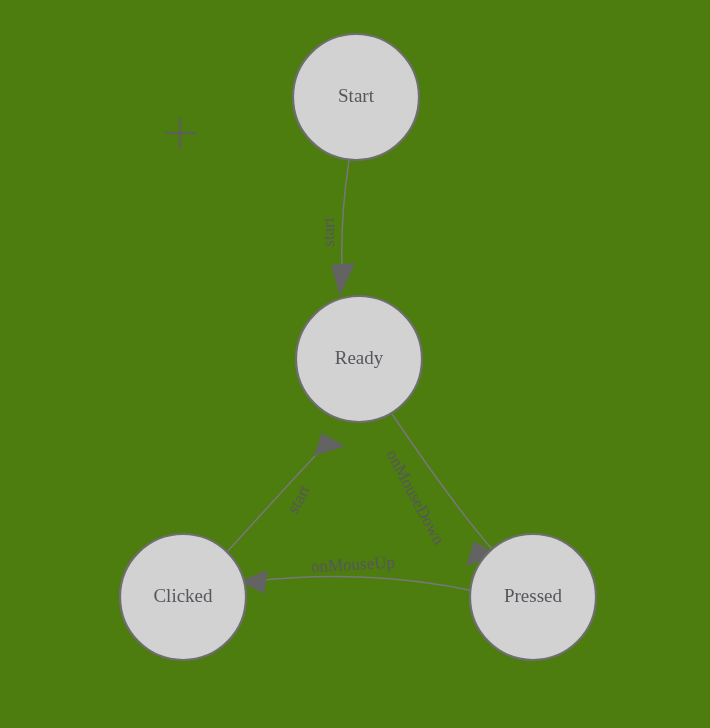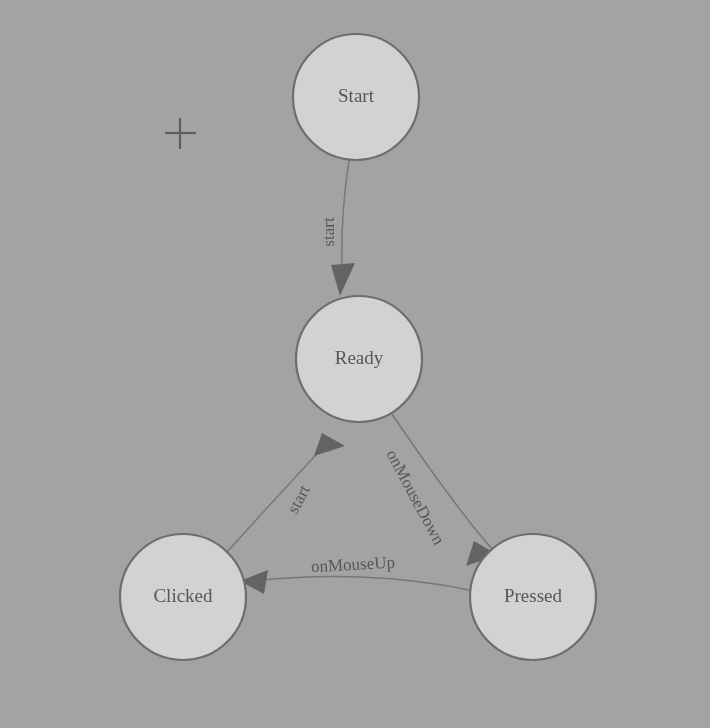--- a/index.html
+++ b/index.html
@@ -10,21 +10,21 @@
   body {
     width: 710px;
     height: 728px;
     font-family: "Liberation Serif", "DejaVu Serif", serif;
     overflow: hidden;
   }
   #canvas {
     position: relative;
     width: 710px;
     height: 728px;
-    background: #a3a3a3;
+    background: #4d7c0f;
   }
   #diagram-svg {
     position: absolute;
     left: 0;
     top: 0;
     width: 710px;
     height: 728px;
   }
   .node-circle {
     fill: #d2d2d2;

